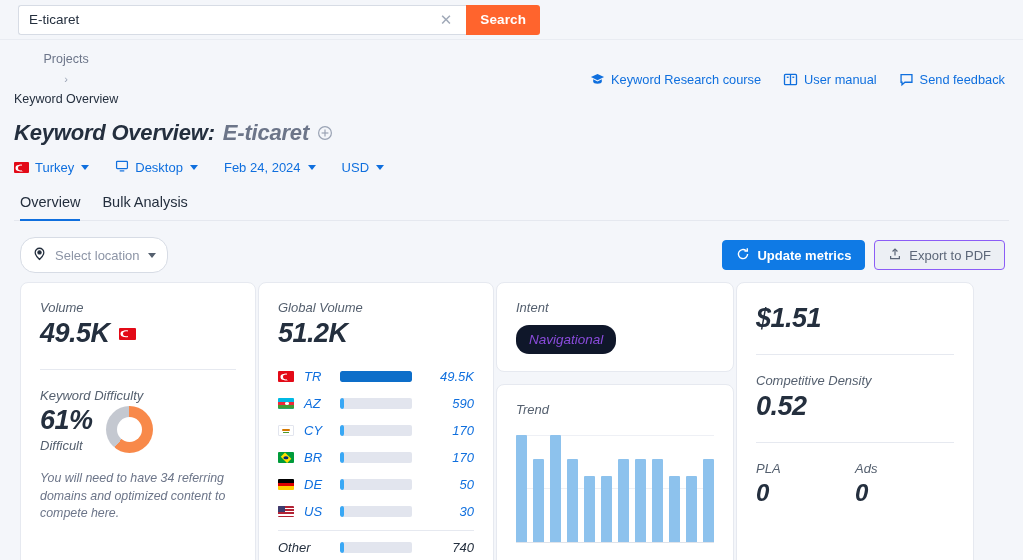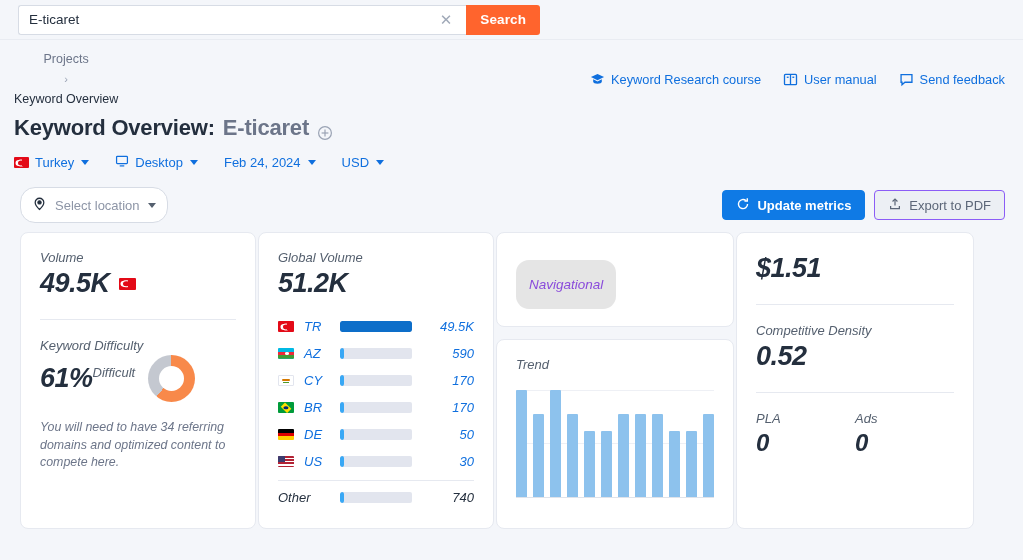--- a/index.html
+++ b/index.html
@@ -82,25 +82,26 @@
   .header-links { display: flex; align-items: center; gap: 22px; padding-right: 4px; }
   .hlink {
     display: flex; align-items: center; gap: 6px;
     color: #0f6fde; font-size: 12.8px; cursor: pointer;
   }
   .hlink svg { display: block; }
 
   h1.title {
     font-size: 22px;
     font-weight: 700;
-    margin-top: 9px;
+    margin-top: 14px;
     display: flex;
-    align-items: flex-end;
+    align-items: center;
     gap: 8px;
     letter-spacing: -.2px;
+    font-style: italic;
   }
   .title-kw { color: #6c7589; font-weight: 700; }
   .plus-circle { cursor: pointer; display: inline-flex; }
 
   .ctrls { display: flex; align-items: center; gap: 26px; margin-top: 13px; font-size: 13px; }
   .ctrl {
     display: flex; align-items: center; gap: 6px;
     color: #0f6fde; cursor: pointer;
   }
   .caret {
@@ -196,21 +197,21 @@
   .col-b { width: 236px; }
   .col-c { width: 238px; display: flex; flex-direction: column; gap: 12px; }
   .col-d { width: 238px; }
 
   .metric-label { font-size: 13px; color: #55606f; }
   .metric-value { font-size: 27px; font-weight: 700; letter-spacing: -.5px; margin-top: 3px; display: flex; align-items: center; gap: 9px; }
   .divider { height: 1px; background: #e6e9f0; margin: 20px 0 18px 0; }
 
   
   .kd-row { display: flex; align-items: center; gap: 13px; margin-top: 2px; }
-  .kd-left { display: flex; flex-direction: row; }
+  .kd-left { display: flex; flex-direction: column; }
   .kd-pct { font-size: 27px; font-weight: 700; letter-spacing: -.5px; }
   .kd-word { font-size: 13px; color: #55606f; margin-top: 2px; }
   .donut {
     width: 47px; height: 47px; border-radius: 50%;
     position: relative; flex: none;
   }
   .donut::after {
     content: ""; position: absolute; inset: 11px;
     background: #fff; border-radius: 50%;
   }
@@ -227,22 +228,22 @@
     position: relative; overflow: hidden; flex: none;
   }
   .gv-fill { position: absolute; left: 0; top: 0; bottom: 0; border-radius: 2px; }
   .gv-val { flex: 1; text-align: right; font-size: 13px; color: #0f6fde; }
   .gv-val.dark { color: #242f3e; }
   .gv-sep { height: 1px; background: #e6e9f0; margin: 5px 0 3px 0; }
 
   
   .intent-badge {
     display: inline-block; margin-top: 10px;
-    background: #e5e5e5; color: #8a4bdb;
-    border-radius: 13px; padding: 17px 13px;
+    background: #0f172a; color: #8a4bdb;
+    border-radius: 13px; padding: 7px 13px;
     font-size: 13.5px;
   }
 
   
   .trend-card { flex: 1; }
   .trend-chart {
     position: relative; height: 108px; margin-top: 18px;
   }
   .tgrid { position: absolute; left: 0; right: 0; height: 1px; background: #eef0f5; }
   .tbase { position: absolute; left: 0; right: 0; bottom: 0; height: 1px; background: #dfe3ea; }
@@ -344,20 +345,24 @@
     <div class="ctrl">
       <span>Feb 24, 2024</span>
       <span class="caret"></span>
     </div>
     <div class="ctrl">
       <span>USD</span>
       <span class="caret"></span>
     </div>
   </div>
 
+  <div class="tabs">
+    <div class="tab active">Overview</div>
+    <div class="tab">Bulk Analysis</div>
+  </div>
 
   <div class="toolbar">
     <div class="loc-select">
       <span>
         <svg width="15" height="15" viewBox="0 0 16 16" fill="none" stroke="#242f3e" stroke-width="1.35">
             <path d="M8 14.4s4.6-4.3 4.6-7.4A4.6 4.6 0 1 0 3.4 7c0 3.1 4.6 7.4 4.6 7.4z"></path>
             <circle cx="8" cy="6.8" r="1.7" fill="#242f3e"></circle>
           </svg>
       </span>
       <span>Select location</span>
@@ -492,20 +497,21 @@
     <span class="gv-track">
               <i class="gv-fill" style="width:6%;background:#39a8f5"></i>
             </span>
     <span class="gv-val dark">740</span>
   </div>
         </div>
     </div>
 
     <div class="col-c">
       <div class="card">
+        <div class="metric-label">Intent</div>
         <div class="intent-badge">Navigational</div>
       </div>
       <div class="card trend-card">
         <div class="metric-label">Trend</div>
         <div class="trend-chart">
           <div class="tgrid" style="top:0"></div>
           <div class="tgrid" style="top:53px"></div>
           <div class="tbase"></div>
           <div class="tbars" id="trend-bars">
               <div class="tbar" style="height:100%;background:#8dc2ed" title="1"></div>

